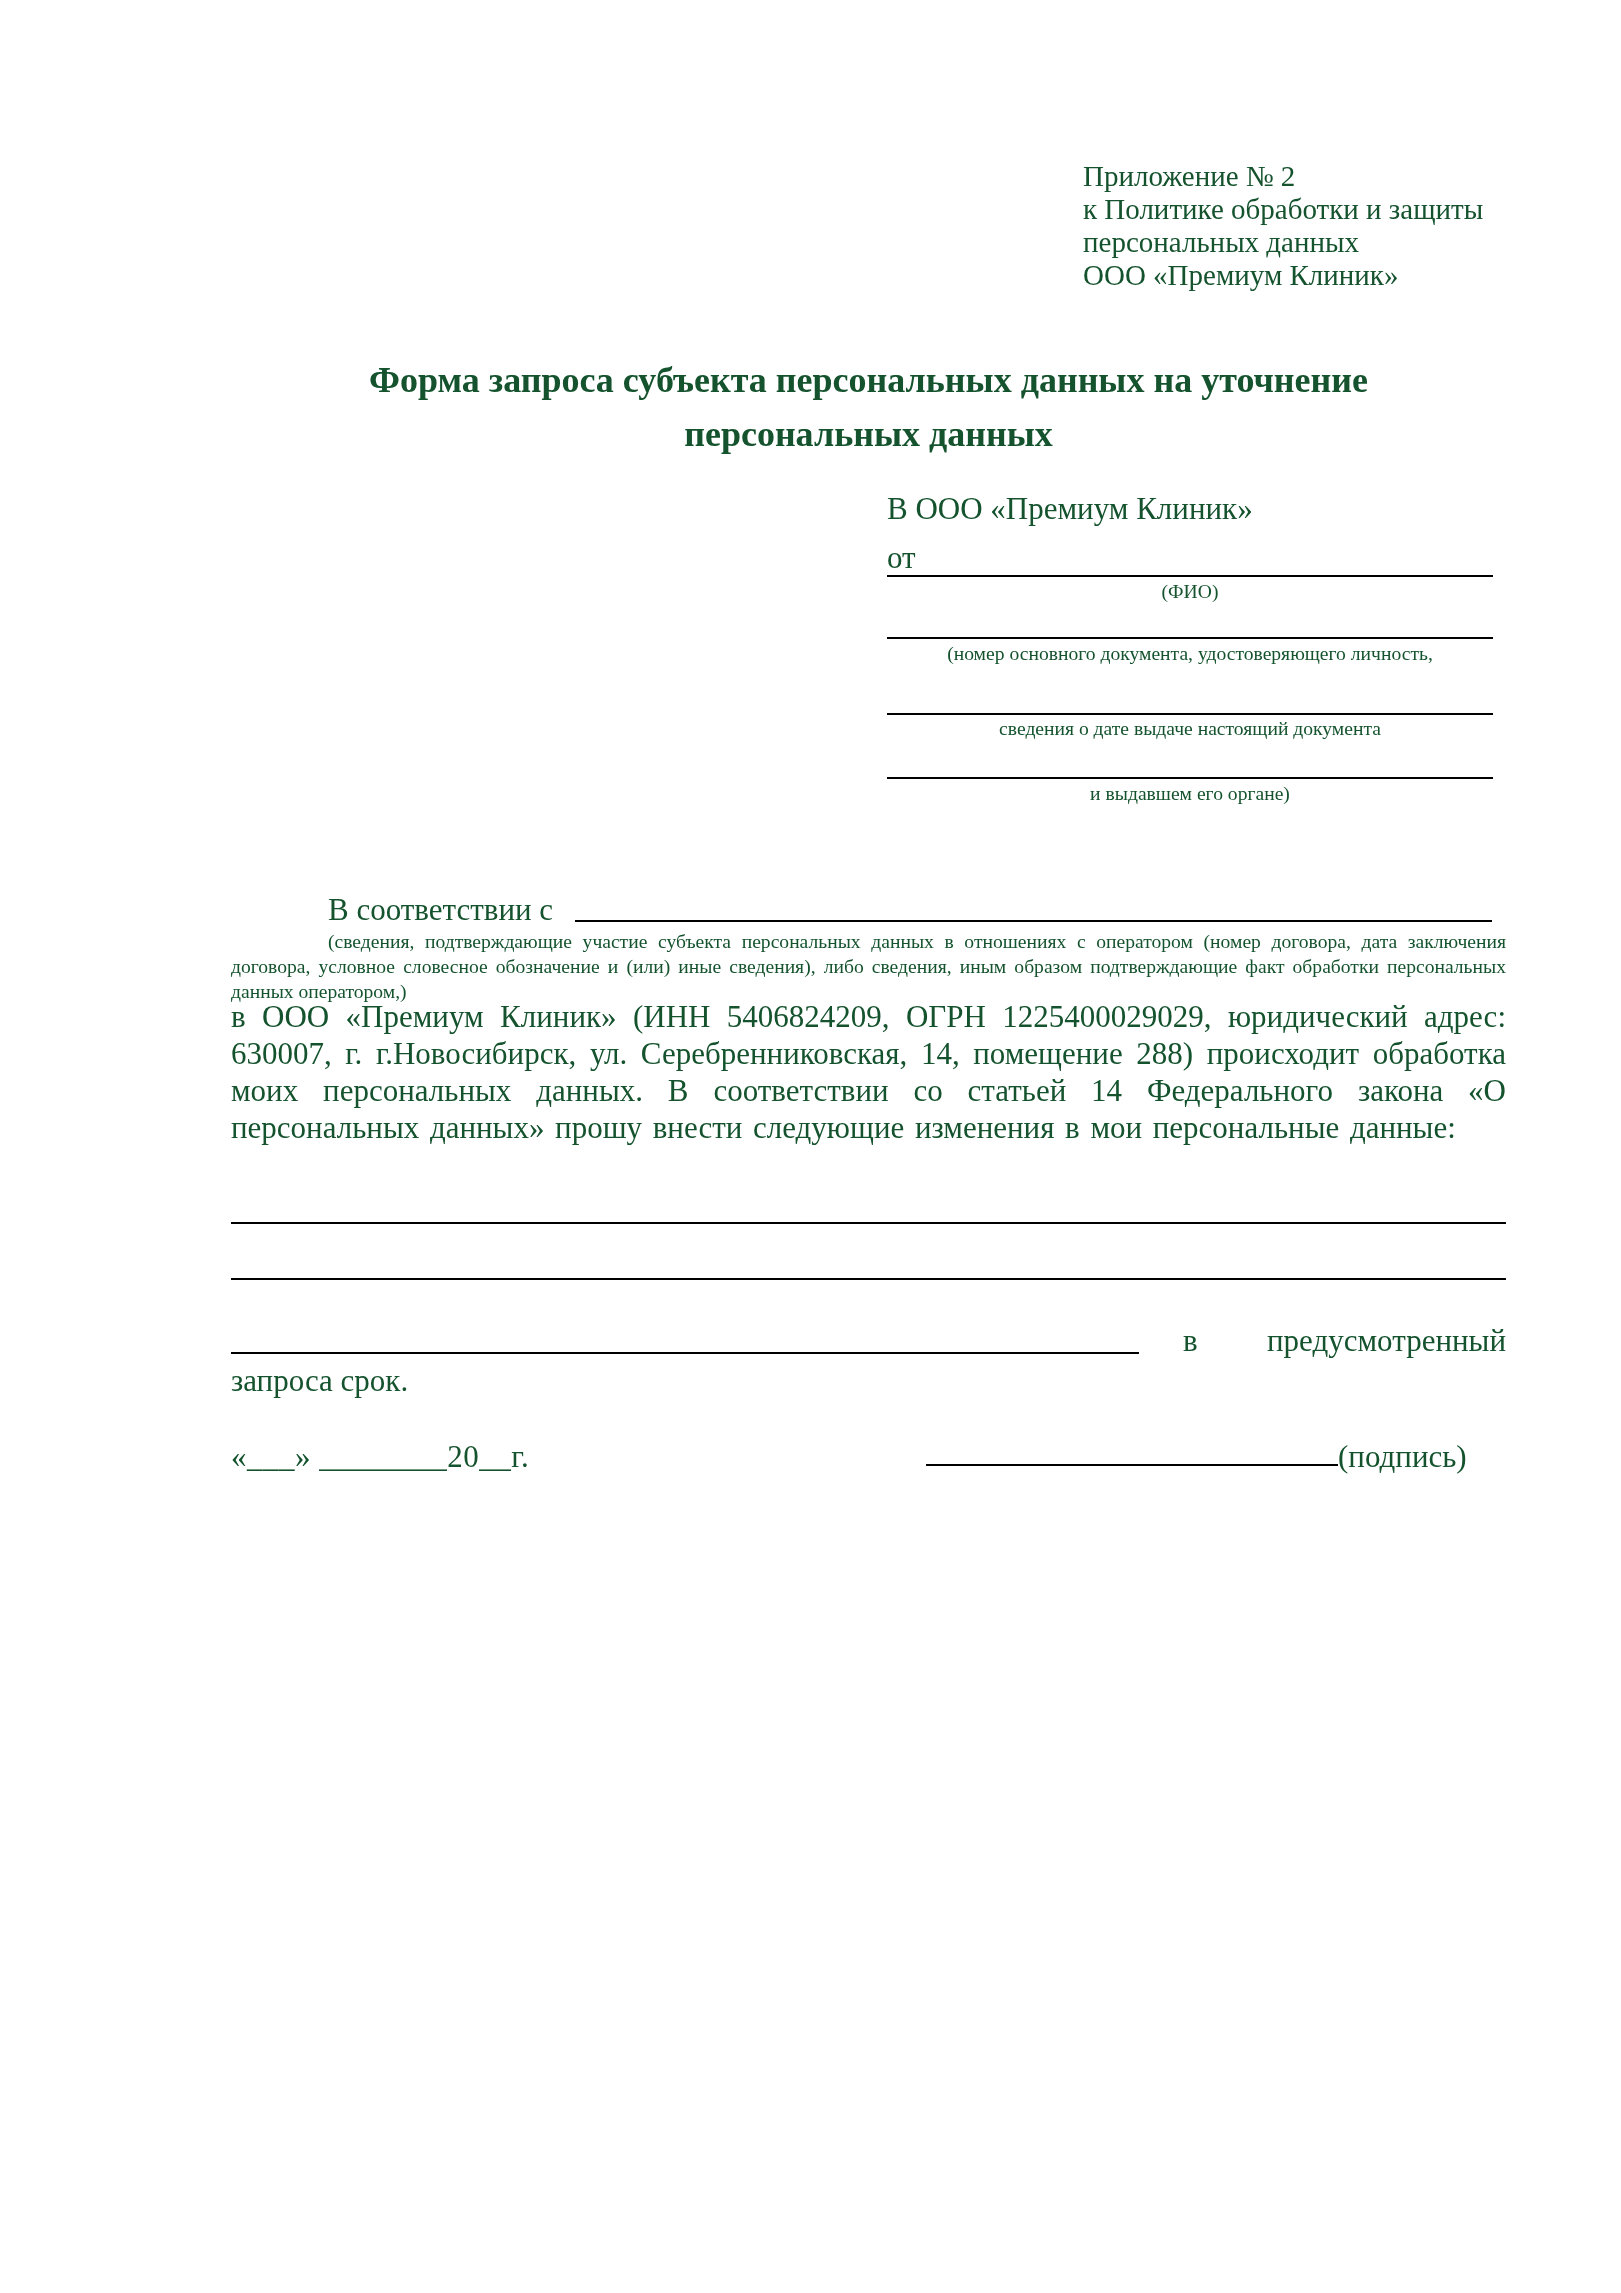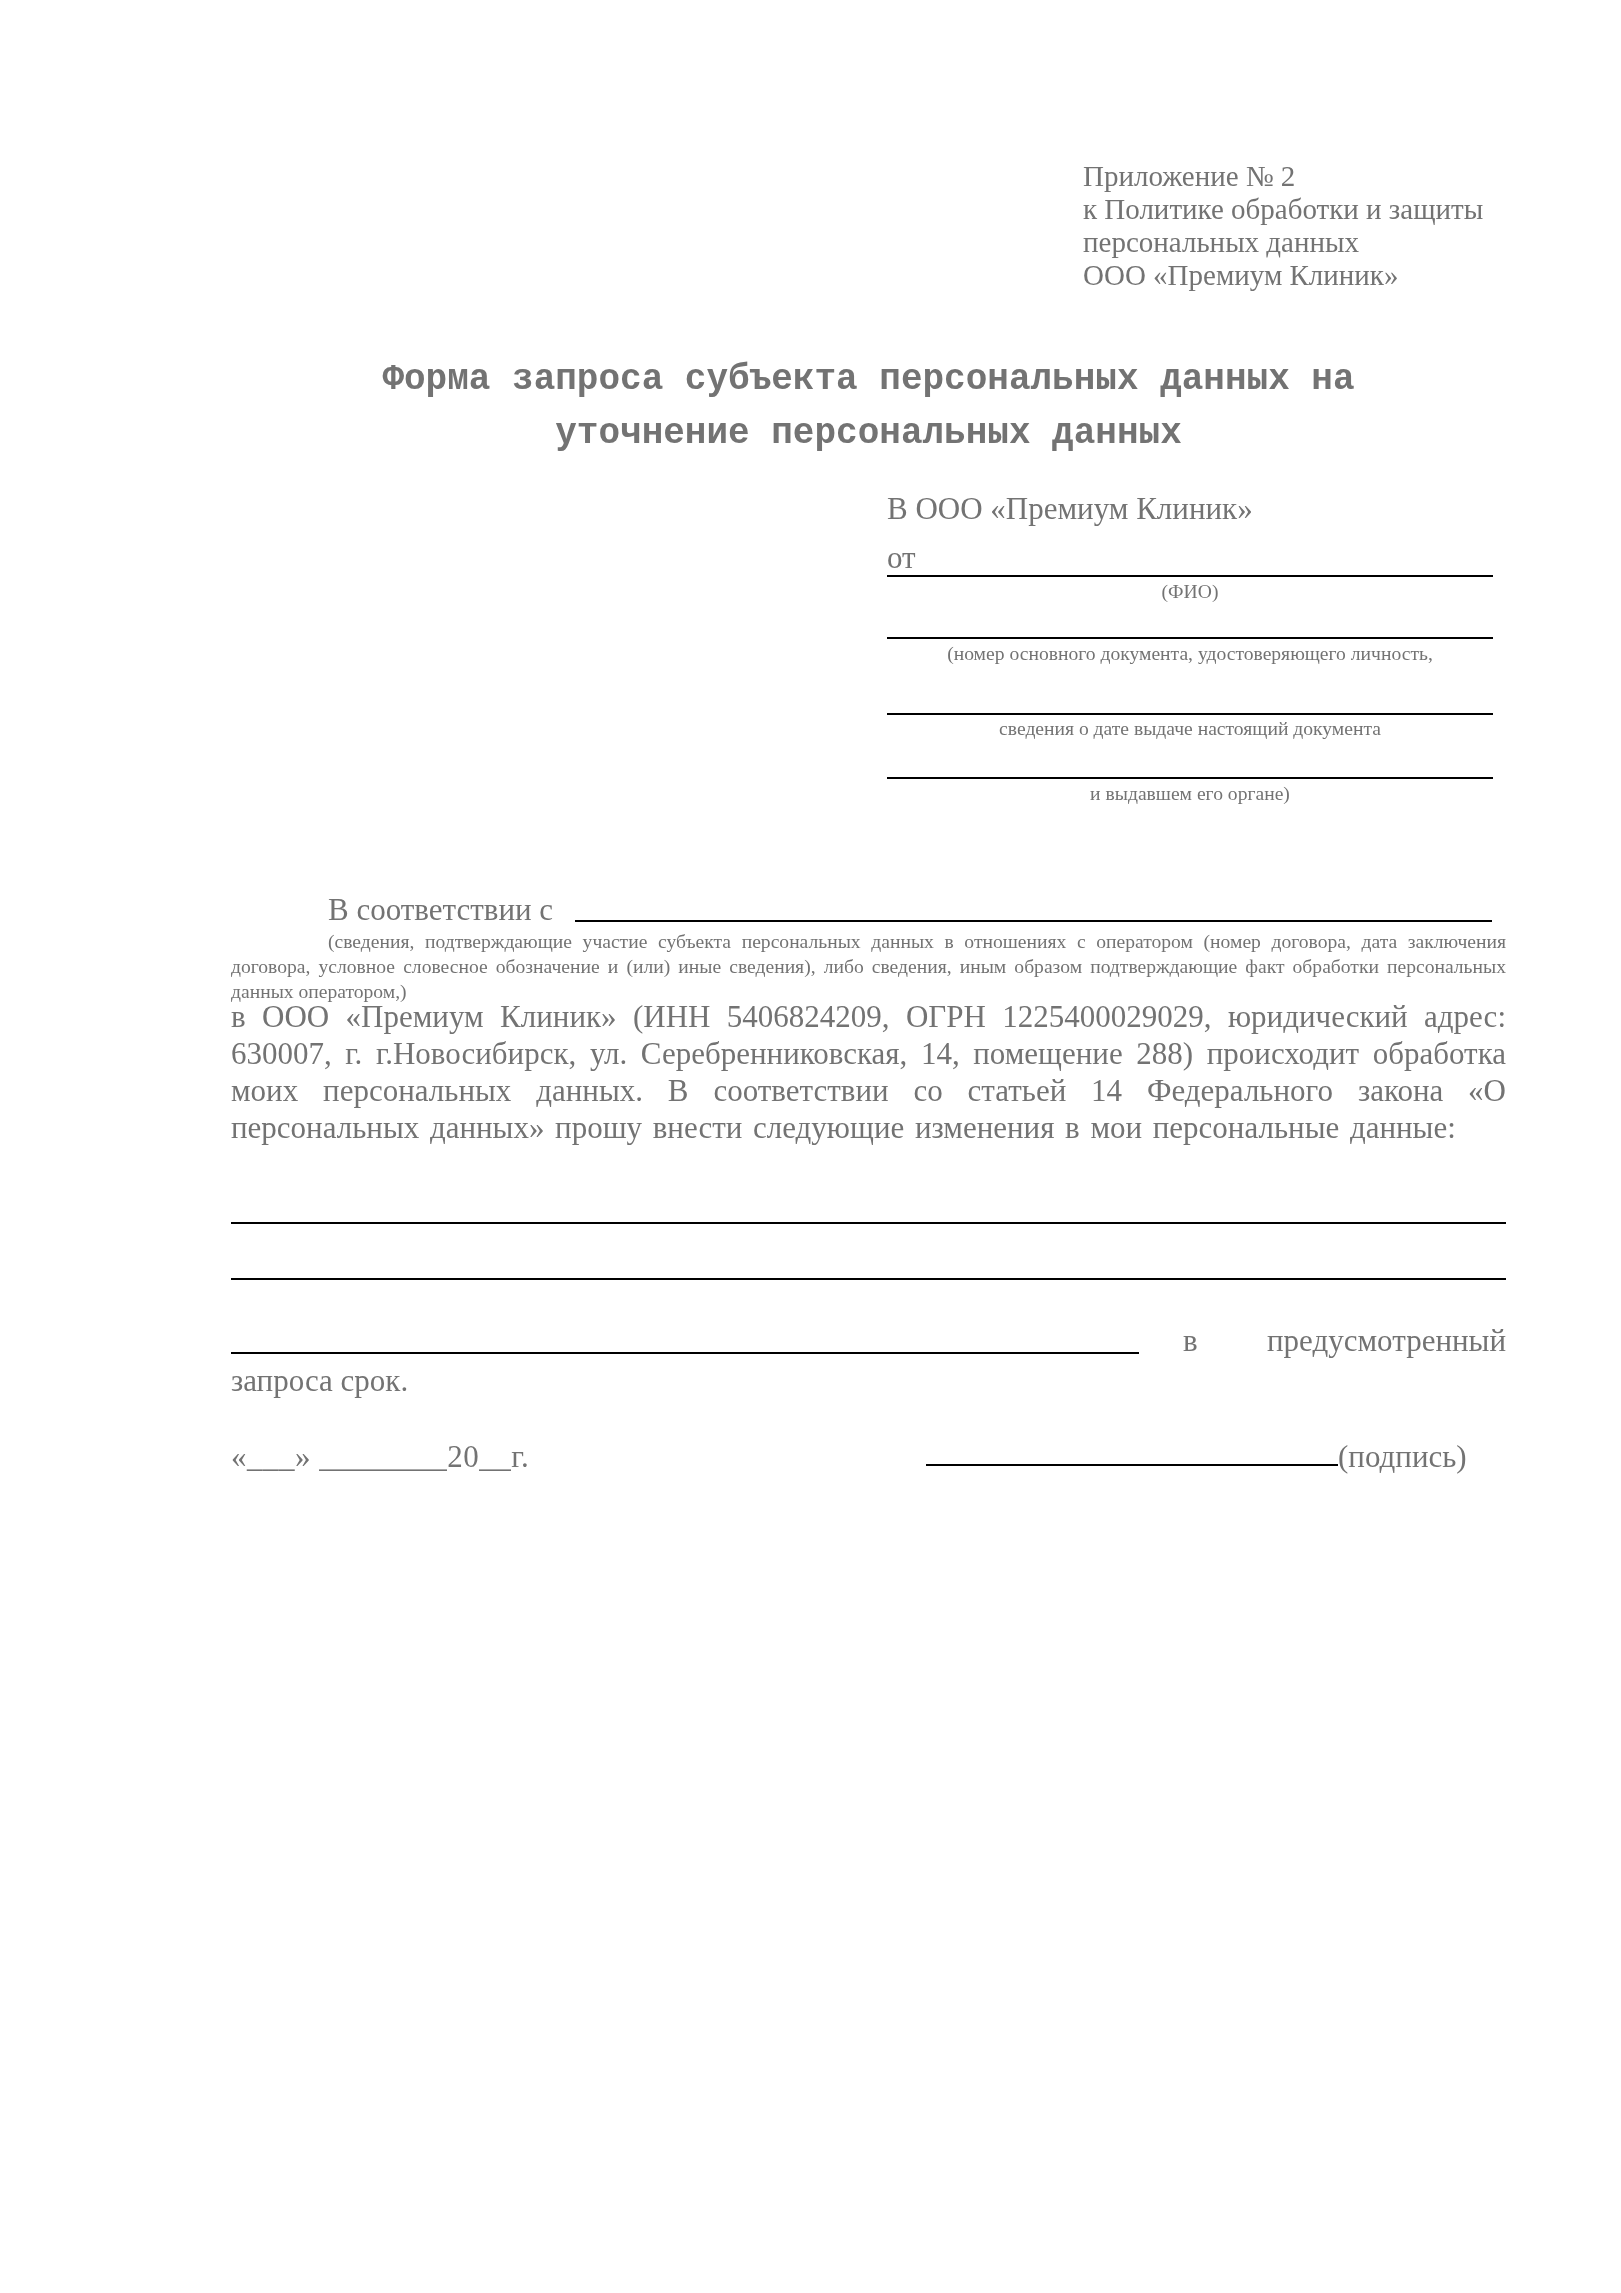--- a/index.html
+++ b/index.html
@@ -2,30 +2,30 @@
 <html lang="ru"><head>
 <meta charset="utf-8">
 <style>
   html, body { margin: 0; padding: 0; background: #888; }
   .page {
     position: relative;
     width: 1621px;
     height: 2294px;
     margin: 0 auto;
     background: #ffffff;
-    color: #737373;
+    color: #14532d;
     font-family: "Liberation Serif", "DejaVu Serif", serif;
     overflow: hidden;
   }
   .abs { position: absolute; }
   .rule { position: absolute; height: 0; border-top: 2.9px solid #000000; }
   .annex { left: 1083px; top: 160px; font-size: 29px; line-height: 33px; }
   .doc-title { left: 231px; top: 353px; width: 1275px; text-align: center;
                font-size: 36px; font-weight: bold; line-height: 54px; margin: 0; }
-  .doc-title .inner { display: block; max-width: 1147px; margin: 0 auto; font-family: Liberation Mono, monospace; }
+  .doc-title .inner { display: block; max-width: 1147px; margin: 0 auto; }
   .addr-to   { left: 887px; top: 491px; font-size: 31px; white-space: nowrap; }
   .addr-from { left: 887px; top: 540px; font-size: 31px; }
   .addr-cap  { left: 887px; width: 606px; text-align: center; font-size: 19.6px; line-height: 23.5px; }
   .zapros { left: 231px; top: 849px; width: 1275px; text-align: center; font-size: 31px; }
   .intro-text { left: 328px; top: 892px; font-size: 31px; white-space: nowrap; }
   .footnote { left: 231px; top: 929px; width: 1275px; font-size: 19.6px; line-height: 25px;
               text-align: justify; text-indent: 97px; }
   .body-par { left: 231px; top: 998px; width: 1275px; font-size: 31px; line-height: 37px;
               text-align: justify; word-spacing: 2.9px; }
   .reply-1 { left: 231px; top: 1287px; width: 1275px; font-size: 31px; line-height: 37px;

